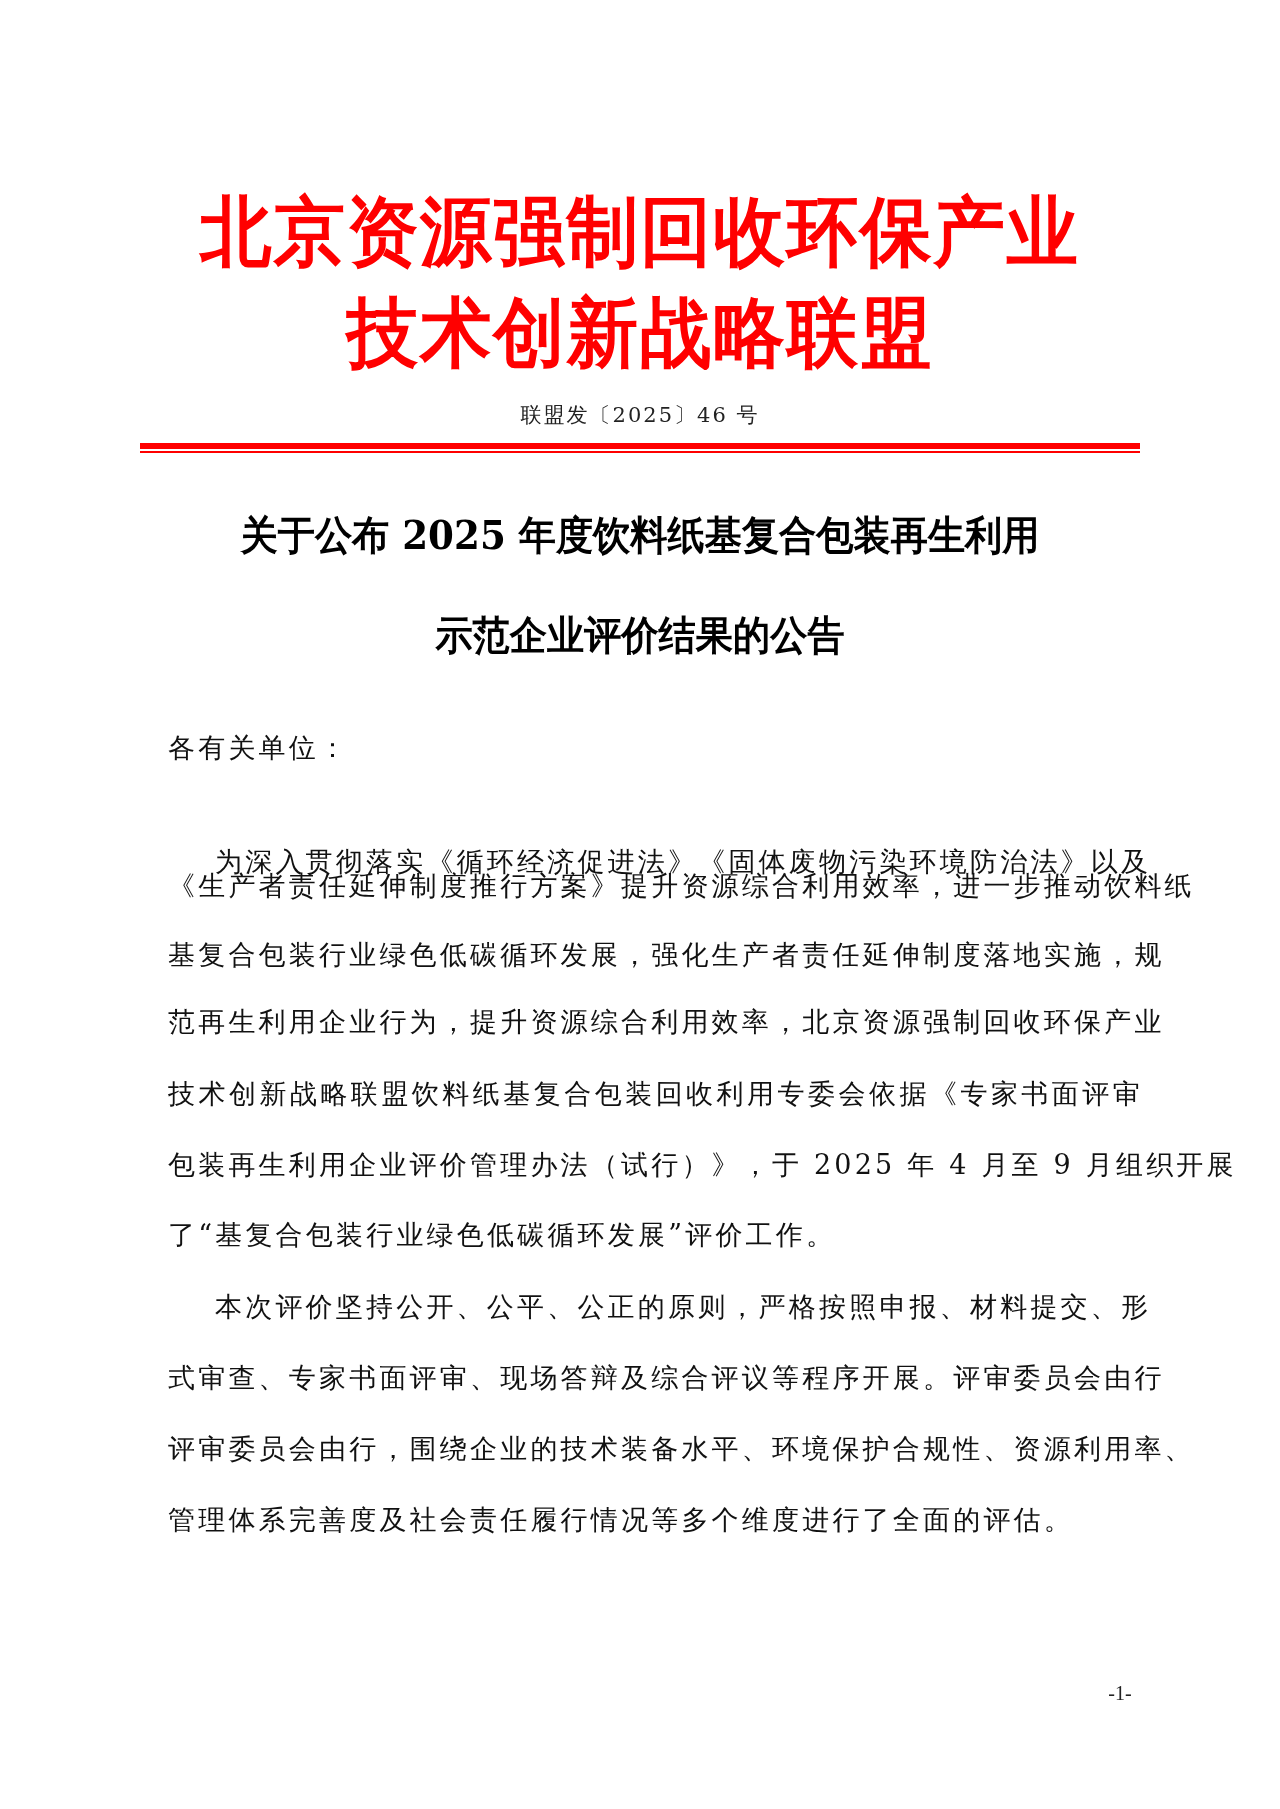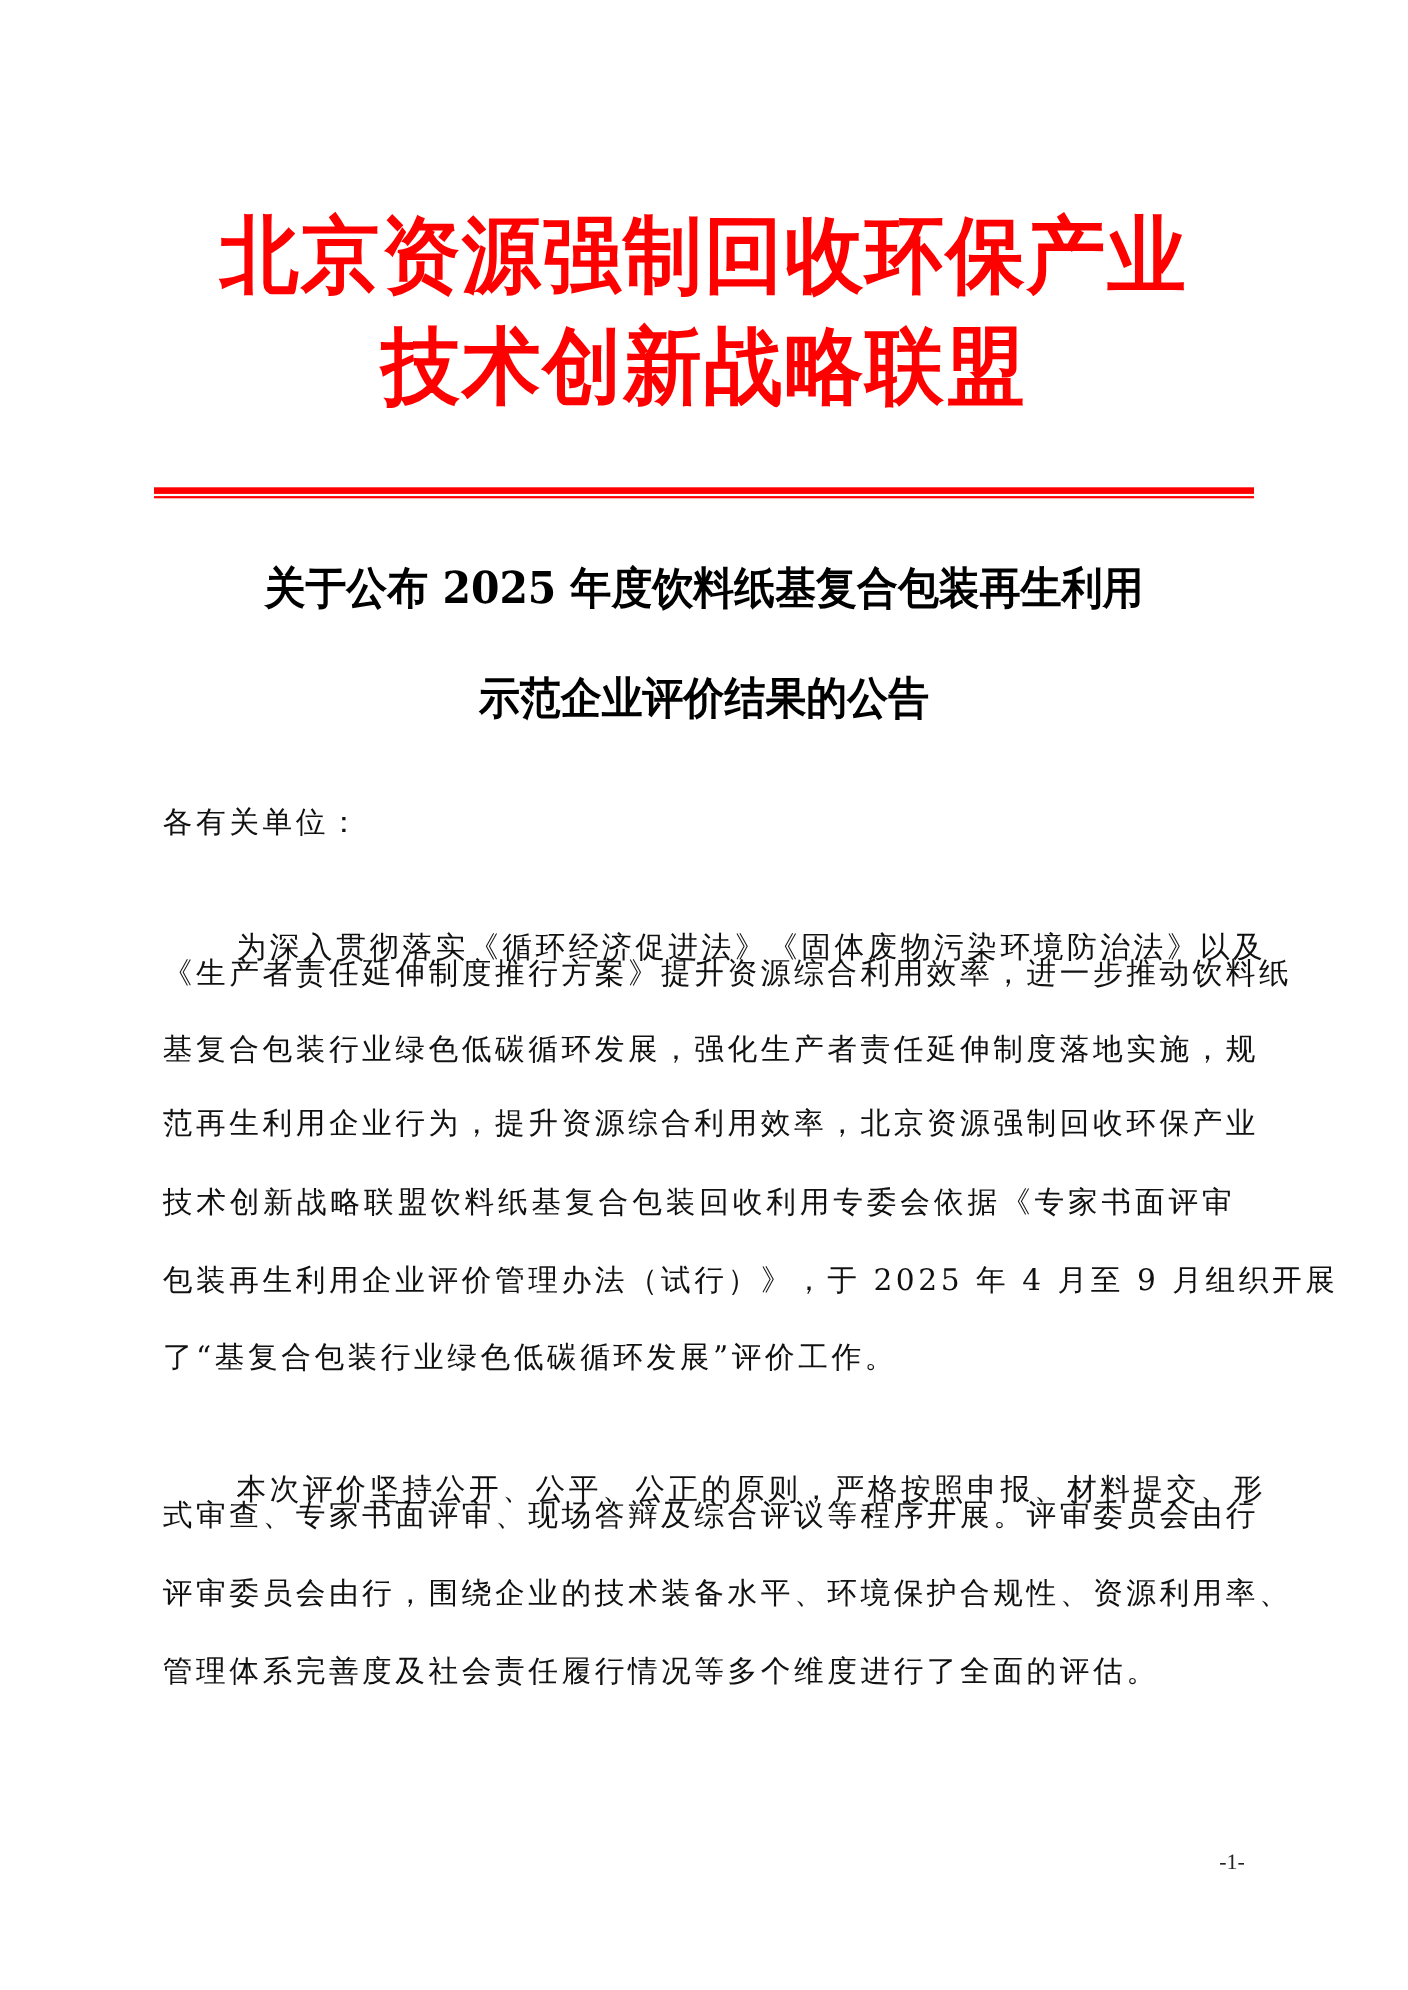--- a/index.html
+++ b/index.html
@@ -19,59 +19,60 @@
   }
   .rule-thick { position: absolute; left: 140px; width: 1000px; top: 443px; height: 6px; background: #ff0000; }
   .rule-thin  { position: absolute; left: 140px; width: 1000px; top: 451px; height: 2px; background: #ff0000; }
   .title {
     position: absolute; left: 0; width: 1280px; text-align: center;
     font-family: "DejaVu Serif", "Liberation Serif", serif; font-weight: bold;
     color: #000; font-size: 40px; line-height: 50px; white-space: nowrap;
     transform: scaleX(0.93); transform-origin: center;
   }
   .line {
-    position: absolute; left: 148px; width: 975px; height: 40px; line-height: 40px;
+    position: absolute; left: 168px; width: 975px; height: 40px; line-height: 40px;
     font-family: "DejaVu Serif", "Liberation Serif", serif; font-size: 27px; color: #111;
     white-space: nowrap; letter-spacing: 3.2px; text-align: justify; text-align-last: justify;
   }
   .line.indent { left: 215px; width: 913px; }
   .line.last { text-align-last: left; }
   .pageno {
     position: absolute; left: 1100px; top: 1682px; width: 40px; text-align: center;
     font-family: "Liberation Serif", "DejaVu Serif", serif; font-size: 20px; color: #222;
   }
 </style>
 </head>
 <body>
 
 <div class="page">
 
   <div class="hdr" style="top:192px;">北京资源强制回收环保产业</div>
   <div class="hdr" style="top:293px;">技术创新战略联盟</div>
 
+  <div class="docno">联盟发〔2025〕46 号</div>
 
   <div class="rule-thick"></div>
   <div class="rule-thin"></div>
 
   <div class="title" style="top:510px;">关于公布 2025 年度饮料纸基复合包装再生利用</div>
   <div class="title" style="top:610px;">示范企业评价结果的公告</div>
 
   <div class="line last" style="top:728px;">各有关单位：</div>
 
   <div>
     <div class="line indent" style="top:795px;margin-top:47px;">为深入贯彻落实《循环经济促进法》《固体废物污染环境防治法》以及</div>
     <div class="line" style="top:866px;">《生产者责任延伸制度推行方案》提升资源综合利用效率，进一步推动饮料纸</div>
     <div class="line" style="top:935px;">基复合包装行业绿色低碳循环发展，强化生产者责任延伸制度落地实施，规</div>
     <div class="line" style="top:1004px;font-family:Liberation Mono, monospace;">范再生利用企业行为，提升资源综合利用效率，北京资源强制回收环保产业</div>
     <div class="line" style="top:1074px;">技术创新战略联盟饮料纸基复合包装回收利用专委会依据《专家书面评审</div>
     <div class="line" style="top:1145px;">包装再生利用企业评价管理办法（试行）》，于 2025 年 4 月至 9 月组织开展</div>
     <div class="line last" style="top:1215px;">了“基复合包装行业绿色低碳循环发展”评价工作。</div>
   </div>
 
   <div>
-    <div class="line indent" style="top:1287px;margin-top:48px;">本次评价坚持公开、公平、公正的原则，严格按照申报、材料提交、形</div>
+    <div class="line indent" style="top:1287px;">本次评价坚持公开、公平、公正的原则，严格按照申报、材料提交、形</div>
     <div class="line" style="top:1358px;">式审查、专家书面评审、现场答辩及综合评议等程序开展。评审委员会由行</div>
     <div class="line" style="top:1429px;">评审委员会由行，围绕企业的技术装备水平、环境保护合规性、资源利用率、</div>
     <div class="line last" style="top:1500px;">管理体系完善度及社会责任履行情况等多个维度进行了全面的评估。</div>
   </div>
 
   <div class="pageno">-1-</div>
 </div>
 
 </body></html>

